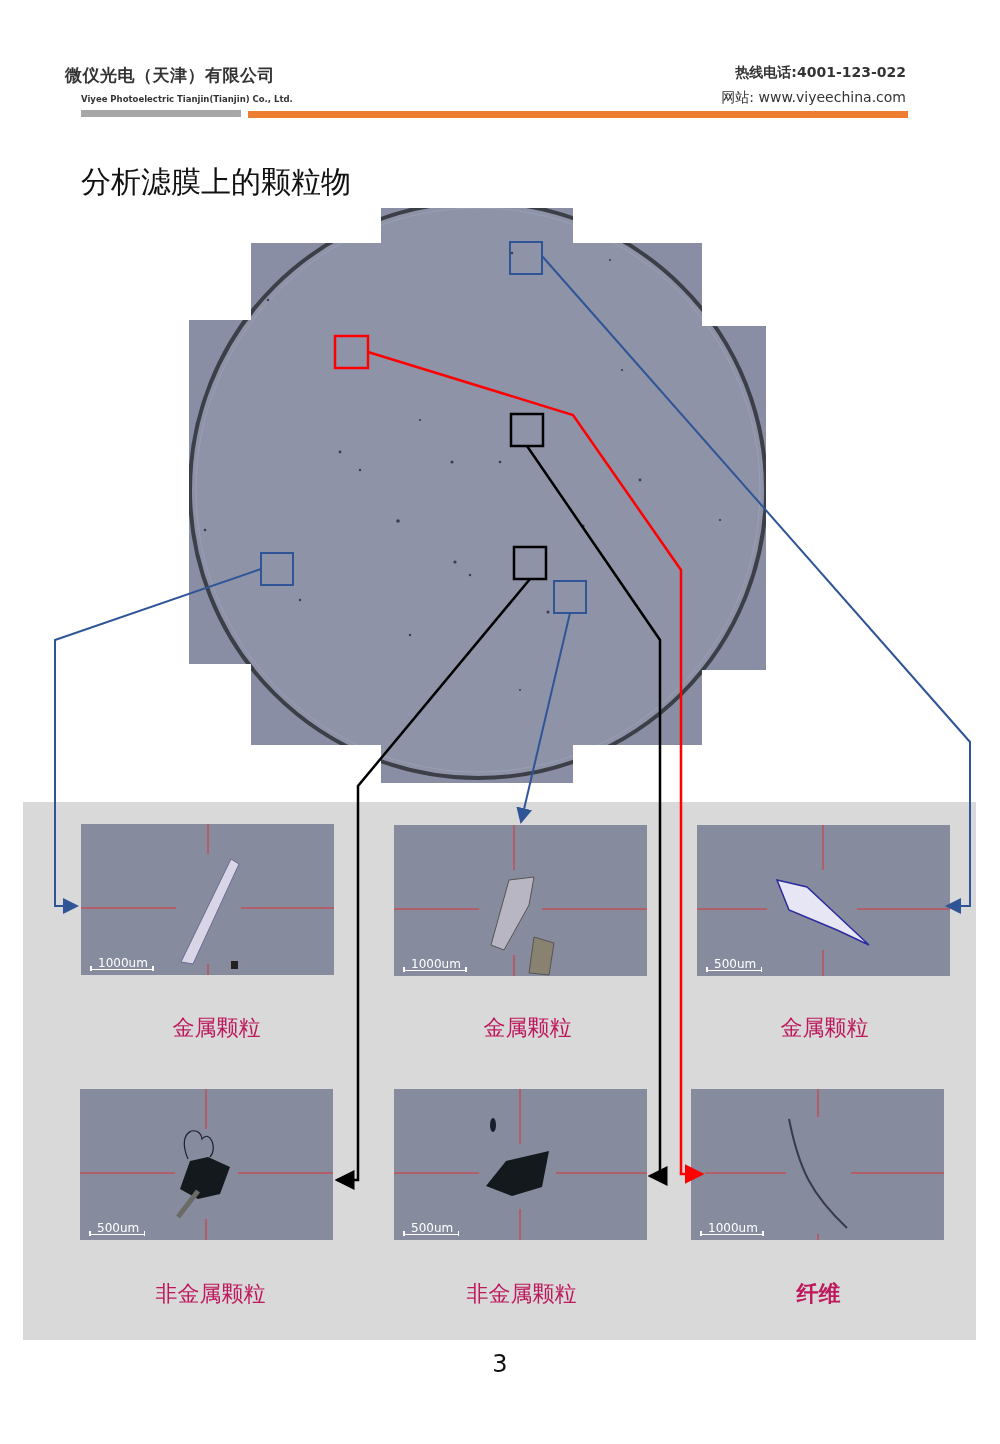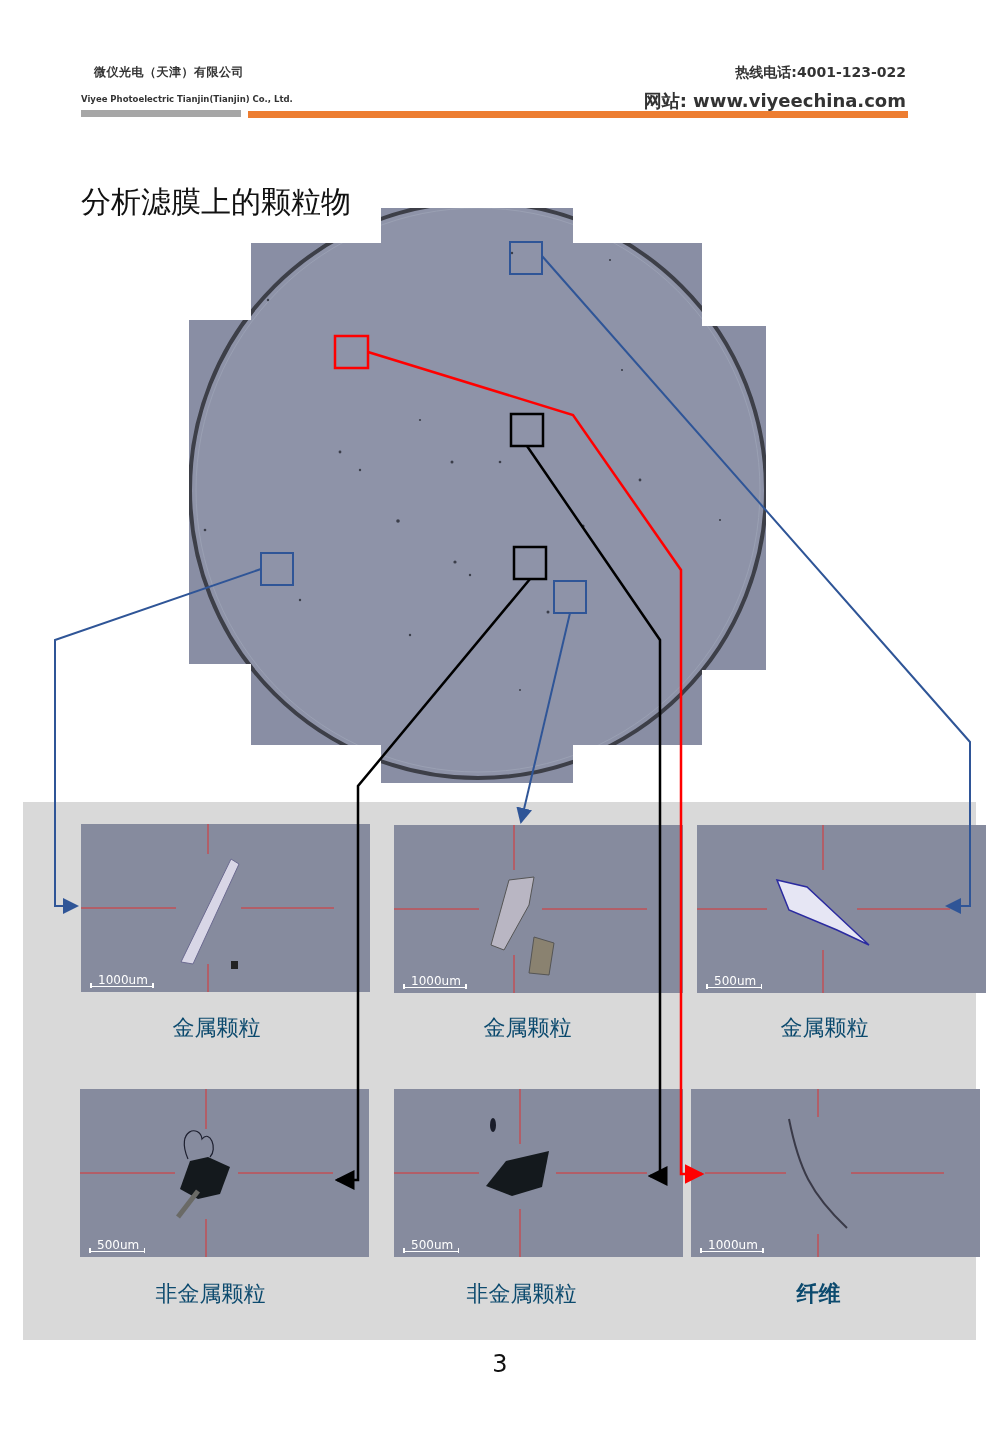--- a/index.html
+++ b/index.html
@@ -1,32 +1,32 @@
 <!DOCTYPE html>
 <html><head>
 <meta charset="utf-8">
 <style>
   html,body{margin:0;padding:0;background:#fff;}
   body{width:1000px;height:1444px;position:relative;overflow:hidden;font-family:"DejaVu Sans","Liberation Sans",sans-serif;color:#222;}
   .abs{position:absolute;}
-  .co-cn{left:94px;top:64px;font-size:12px;font-weight:bold;color:#333;letter-spacing:0.5px;}
+  .co-cn{left:65px;top:64px;font-size:17px;font-weight:bold;color:#333;letter-spacing:0.5px;}
   .co-en{left:81px;top:94px;font-size:8.5px;font-weight:bold;color:#333;}
   .bar-grey{left:81px;top:110px;width:160px;height:7px;background:#a6a6a6;}
   .bar-orange{left:248px;top:111px;width:660px;height:7px;background:#ed7d31;}
   .hotline{right:94px;top:64px;font-size:14px;font-weight:bold;color:#333;text-align:right;margin-left:44px;}
-  .website{right:94px;top:89px;font-size:18px;font-weight:bold;color:#333;text-align:right;}
-  .title{left:81px;top:162px;font-size:30px;font-family:"DejaVu Serif","Liberation Serif",serif;color:#111;margin-top:20px;}
+  .website{right:94px;top:89px;font-size:14px;font-weight:normal;color:#333;text-align:right;}
+  .title{left:81px;top:162px;font-size:30px;font-family:"DejaVu Serif","Liberation Serif",serif;color:#111;}
   .panel{left:23px;top:802px;width:953px;height:538px;background:#d9d9d9;}
   .filter{left:0;top:0;width:1000px;height:800px;}
-  .micro{position:absolute;width:253px;height:168px;background:#868b9e;overflow:hidden;padding-left:36px;}
+  .micro{position:absolute;width:253px;height:151px;background:#868b9e;overflow:hidden;}
   .micro svg{position:absolute;left:0;top:0;}
   .scale{position:absolute;left:9px;bottom:5px;color:#fff;font-size:12px;font-family:"DejaVu Sans",sans-serif;padding:0 6px 0 8px;border-bottom:1.5px solid #fff;line-height:12px;}
   .scale:before,.scale:after{content:"";position:absolute;bottom:-1.5px;width:1.5px;height:5px;background:#fff;}
   .scale:before{left:0;} .scale:after{right:0;}
-  .cap{position:absolute;font-size:22px;font-family:"DejaVu Serif","Liberation Serif",serif;color:#0c4a6e;width:253px;text-align:center;}
+  .cap{position:absolute;font-size:22px;font-family:"DejaVu Serif","Liberation Serif",serif;color:#be185d;width:253px;text-align:center;}
   .pagenum{left:0;width:1000px;top:1350px;text-align:center;font-size:24px;color:#111;}
   .overlay{left:0;top:0;width:1000px;height:1444px;pointer-events:none;}
 </style>
 </head>
 <body>
 
 <div class="abs co-cn">微仪光电（天津）有限公司</div>
 <div class="abs co-en">Viyee Photoelectric Tianjin(Tianjin) Co., Ltd.</div>
 <div class="abs bar-grey"></div>
 <div class="abs bar-orange"></div>

